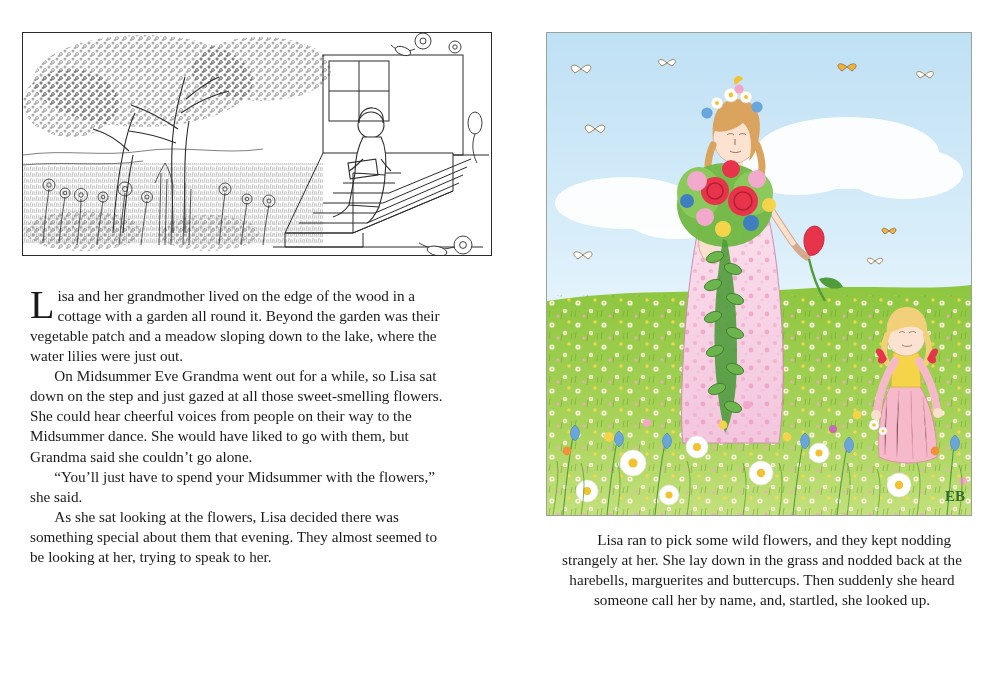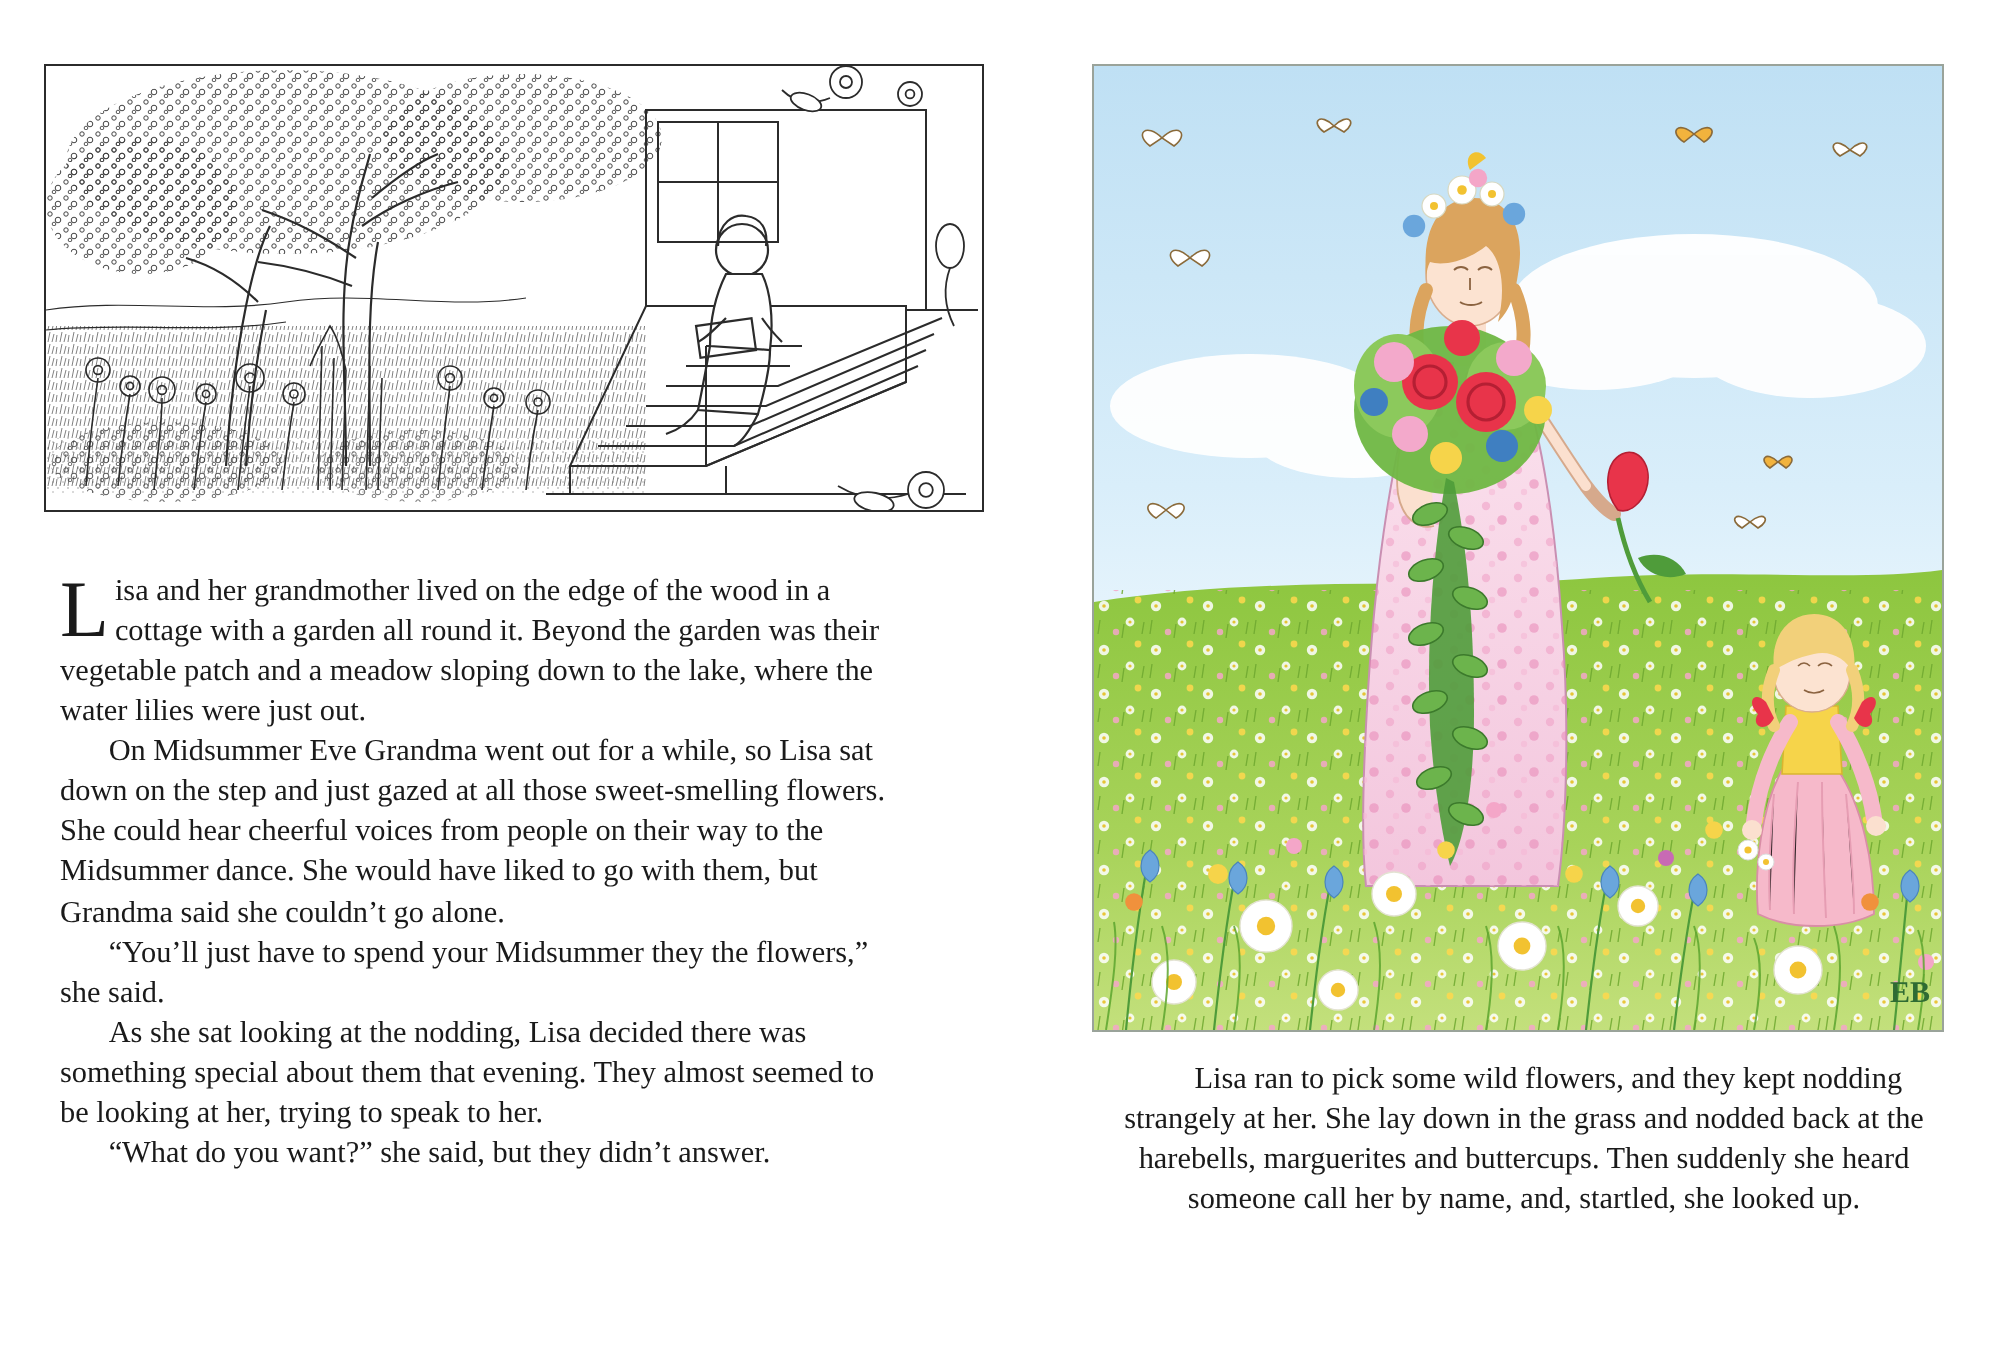--- a/index.html
+++ b/index.html
@@ -248,23 +248,22 @@
             <ellipse cx="0" cy="0" rx="7" ry="11"></ellipse>
             <path d="M0 11 C-4 22 -2 32 2 40" fill="none"></path>
           </g>
         </g>
       </svg>
     </div>
 
     <div class="text-left">
       <p class="first"><span class="dropcap">L</span><span>isa and her grandmother lived on the edge of the wood in a cottage with a garden all round it. Beyond the garden was their vegetable patch and a meadow sloping down to the lake, where the water lilies were just out.</span></p>
       <p>On Midsummer Eve Grandma went out for a while, so Lisa sat down on the step and just gazed at all those sweet-smelling flowers. She could hear cheerful voices from people on their way to the Midsummer dance. She would have liked to go with them, but Grandma said she couldn’t go alone.</p>
-      <p>“You’ll just have to spend your Midsummer they the flowers,” she said.</p>
-      <p>As she sat looking at the nodding, Lisa decided there was something special about them that evening. They almost seemed to be looking at her, trying to speak to her.</p>
-      <p>“What do you want?” she said, but they didn’t answer.</p>
+      <p>“You’ll just have to spend your Midsummer with the flowers,” she said.</p>
+      <p>As she sat looking at the flowers, Lisa decided there was something special about them that evening. They almost seemed to be looking at her, trying to speak to her.</p>
     </div>
   </div>
 
   <div class="page-right">
 
     <div class="illustration-color">
       <svg width="424" height="482" viewBox="0 0 424 482" xmlns="http://www.w3.org/2000/svg">
         <defs>
           <linearGradient id="skyGrad" x1="0" y1="0" x2="0" y2="1">
             <stop offset="0%" stop-color="#bfe0f4"></stop>

